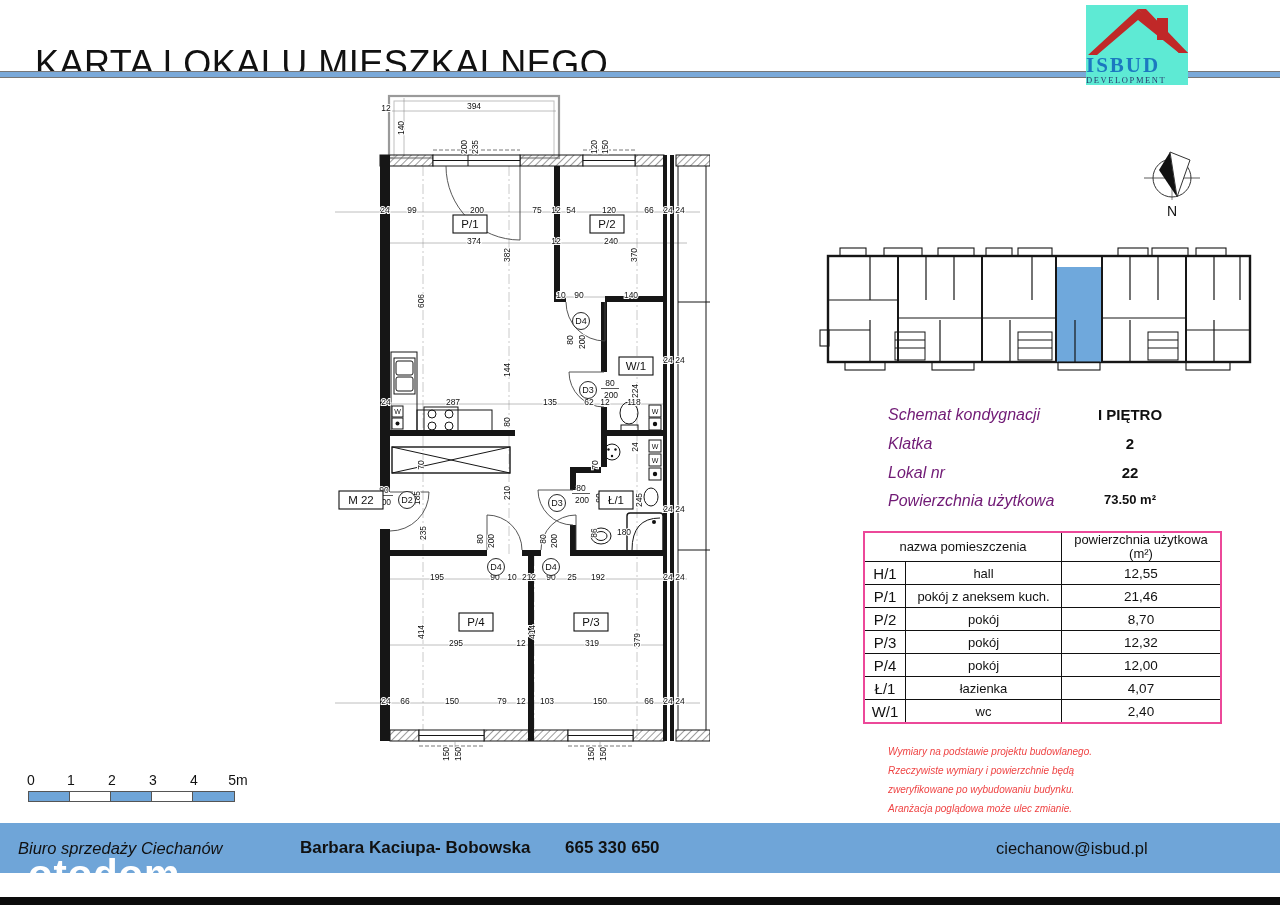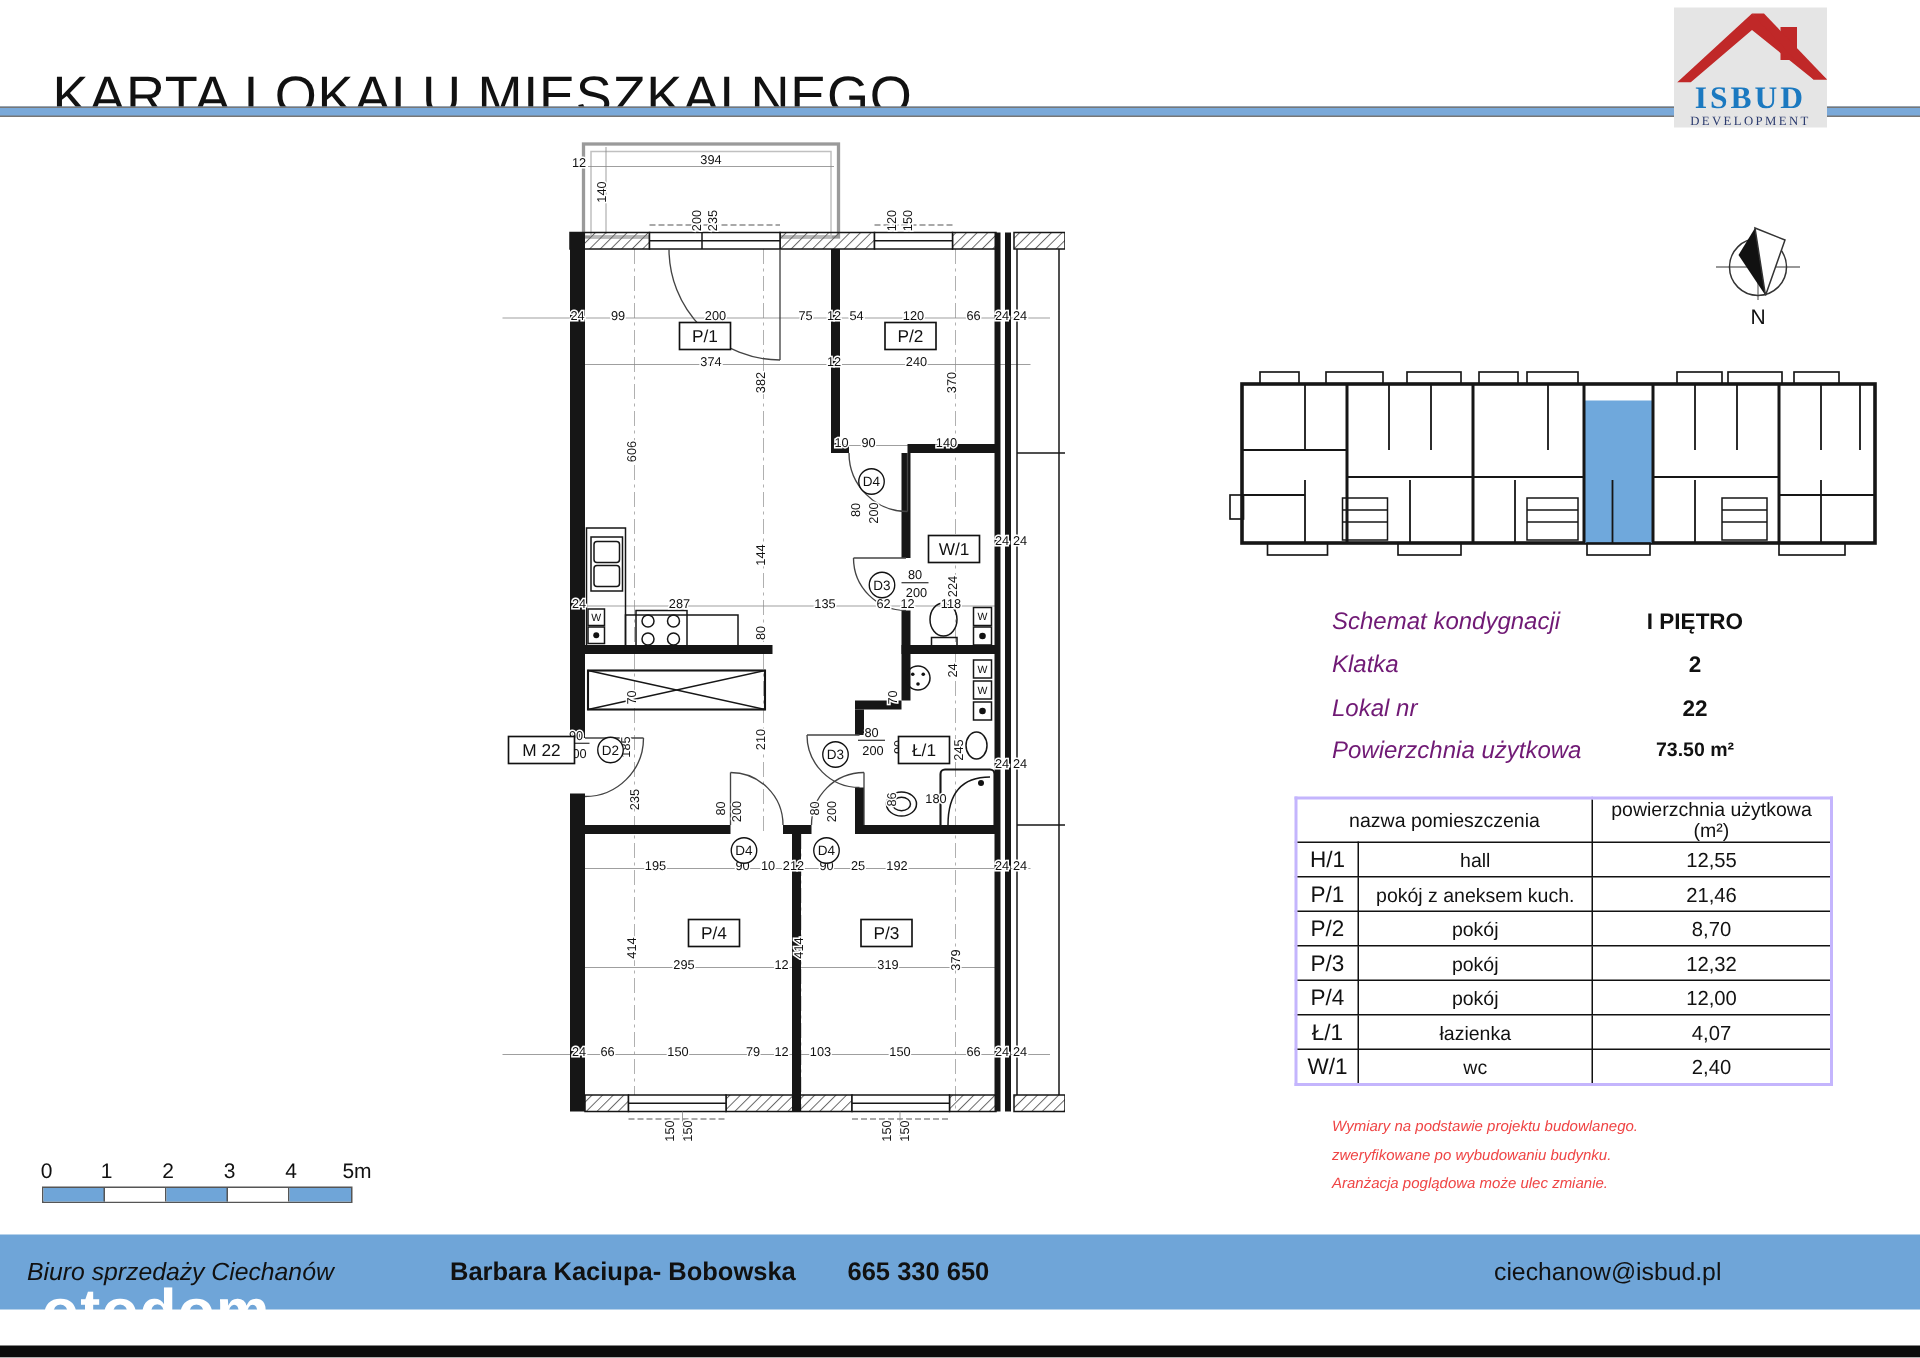--- a/index.html
+++ b/index.html
@@ -2,21 +2,21 @@
 <html><head>
 <meta charset="utf-8">
 <style>
   html,body{margin:0;padding:0;background:#e8e8e8;font-family:"Liberation Sans","DejaVu Sans",sans-serif;}
   #page{position:relative;width:1280px;height:905px;background:#fff;overflow:hidden;outline:1px solid #555;}
 
   
   #title{position:absolute;left:35px;top:43px;font-size:36px;color:#111;letter-spacing:.5px;white-space:nowrap;}
   #address{position:absolute;left:700px;top:47px;width:418px;text-align:right;font-size:24px;color:#111;white-space:nowrap;}
   #rule{position:absolute;left:0;top:71px;width:1280px;height:5px;background:#7aa9d9;border-top:1px solid #777;border-bottom:1px solid #777;z-index:1;}
-  #logo{position:absolute;left:1116px;top:5px;width:102px;height:80px;background:#e5e5e5;z-index:2;text-align:center;}
+  #logo{position:absolute;left:1086px;top:5px;width:102px;height:80px;background:#5eead4;z-index:2;}
   #logo .name{position:absolute;left:0;top:48px;width:100%;font-family:"Liberation Serif",serif;font-weight:bold;font-size:21px;color:#1b79c0;letter-spacing:2px;}
   #logo .sub{position:absolute;left:0;top:70px;width:100%;font-family:"Liberation Serif",serif;font-size:8.5px;color:#2a3a6e;letter-spacing:1.6px;}
 
   
   #plan{position:absolute;left:330px;top:85px;width:380px;height:680px;}
   .wall{fill:#161616;}
   .thin{stroke:#161616;stroke-width:1;fill:none;}
   .med{stroke:#161616;stroke-width:1.4;fill:none;}
   .grayl{stroke:#9a9a9a;stroke-width:2.2;fill:none;}
   .grayl2{stroke:#c0c0c0;stroke-width:1;fill:none;}
@@ -33,21 +33,21 @@
   #compass{position:absolute;left:1138px;top:148px;width:70px;height:72px;}
   #schem{position:absolute;left:818px;top:240px;width:442px;height:135px;}
 
   
   .inforow{position:absolute;height:20px;}
   .inforow .lbl{position:absolute;left:888px;font-style:italic;font-size:16px;color:#701a75;white-space:nowrap;}
   .inforow .val{position:absolute;left:1020px;width:220px;text-align:center;font-weight:bold;font-size:15px;color:#111;white-space:nowrap;}
   .inforow .val.big{font-size:13px;}
 
   
-  #roomtable{position:absolute;left:863px;top:531px;border-collapse:collapse;table-layout:fixed;border:2px solid #c4b5fd;}
+  #roomtable{position:absolute;left:863px;top:531px;border-collapse:collapse;table-layout:fixed;border:2px solid #ec4899;}
   #roomtable td{border:1px solid #111;text-align:center;vertical-align:middle;padding:0;color:#111;}
   #roomtable .hd{height:28px;font-size:13px;line-height:14px;}
   #roomtable .code{width:40px;font-size:15px;height:22px;}
   #roomtable .nm{width:155px;font-size:13px;height:22px;}
   #roomtable .ar{width:158px;font-size:13.5px;height:22px;}
 
   
   #disclaimer{position:absolute;left:888px;top:742px;width:330px;font-style:italic;font-size:10px;line-height:19px;color:#ef4444;}
 
   
@@ -491,20 +491,21 @@
     <tr>
           <td class="code">W/1</td>
           <td class="nm">wc</td>
           <td class="ar">2,40</td>
         </tr>
   </tbody>
     </table>
 
   <div id="disclaimer">
     <div>Wymiary na podstawie projektu budowlanego.</div>
+    <div>Rzeczywiste wymiary i powierzchnie będą</div>
     <div>zweryfikowane po wybudowaniu budynku.</div>
     <div>Aranżacja poglądowa może ulec zmianie.</div>
   </div>
 
   <div id="scalebar">
     <span class="tick" style="left:3px">0</span>
     <span class="tick" style="left:43px">1</span>
     <span class="tick" style="left:84px">2</span>
     <span class="tick" style="left:125px">3</span>
     <span class="tick" style="left:166px">4</span>

